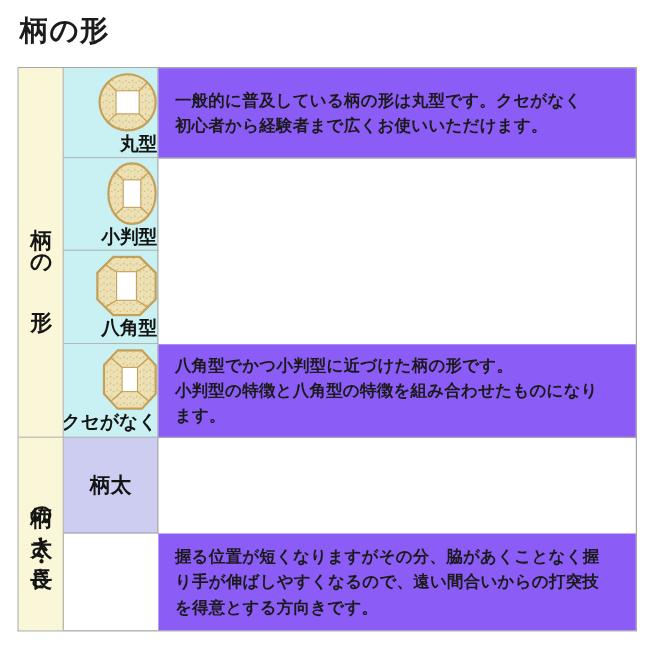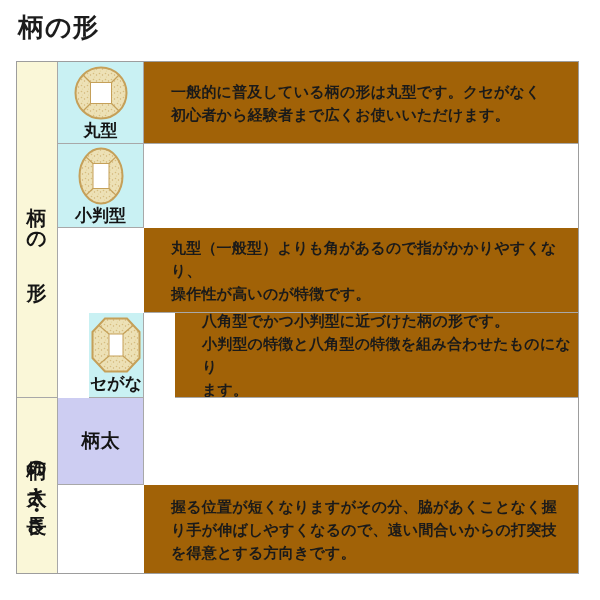--- a/index.html
+++ b/index.html
@@ -35,42 +35,42 @@
   .vtext{
     writing-mode:vertical-rl;text-orientation:upright;
     font-weight:800;font-size:20px;color:#151515;line-height:1;
   }
   .vtext.shape{letter-spacing:26px;padding-top:26px;}
   .vtext.size{letter-spacing:2px;padding-top:2px;}
   .g1{grid-column:1;grid-row:1/5;}
   .g2{grid-column:1;grid-row:5/7;}
   .icon-cell{
     grid-column:2;background:#c9f1f3;
-    display:flex;flex-direction:column;align-items:center;justify-content:center;
+    display:flex;flex-direction:column;align-items:flex-end;justify-content:center;
   }
   .icon-label{
     font-weight:800;font-size:17px;white-space:nowrap;
     color:#141414;margin-top:1px;line-height:19px;
   }
   .size-cell{
     grid-column:2;background:#cdcdf2;
     display:flex;align-items:center;justify-content:center;
   }
   .size-label{font-weight:800;font-size:19px;color:#141414;}
   .desc{
-    grid-column:3;background:#a16207;
-    display:flex;align-items:center;padding-left:12px;
+    grid-column:3;background:#8b5cf6;
+    display:flex;align-items:center;
   }
   .desc p{
     margin:0;padding:0 6px 0 15px;
     font-size:15px;font-weight:700;line-height:23px;color:#1a1a1a;
     white-space:pre-line;letter-spacing:0.2px;
   }
   .r1{grid-row:1;} .r2{grid-row:2;} .r3{grid-row:3;}
-  .r4{grid-row:4;margin-left:31px;} .r5{grid-row:5;} .r6{grid-row:6;}
+  .r4{grid-row:4;} .r5{grid-row:5;} .r6{grid-row:6;}
   svg{display:block;}
 </style>
 </head>
 <body>
 
 <h1 class="title">柄の形</h1>
 
 <div class="table">
 
   <div class="cell group g1">
@@ -117,23 +117,38 @@
       <ellipse cx="23" cy="29" rx="21.5" ry="27.5" fill="url(#spk2)" stroke="#c5a059" stroke-width="2"></ellipse>
       <line x1="15" y1="16.5" x2="7.8" y2="9.6" stroke="#c5a059" stroke-width="1.2"></line>
       <line x1="31" y1="16.5" x2="38.2" y2="9.6" stroke="#c5a059" stroke-width="1.2"></line>
       <line x1="15" y1="41.5" x2="7.8" y2="48.4" stroke="#c5a059" stroke-width="1.2"></line>
       <line x1="31" y1="41.5" x2="38.2" y2="48.4" stroke="#c5a059" stroke-width="1.2"></line>
       <rect x="15" y="16.5" width="16" height="25" fill="#ffffff" stroke="#c5a059" stroke-width="1"></rect>
     </svg>
     <span class="icon-label">小判型</span>
   </div>
 
-  <div class="cell desc no-r r3">
-    <p>丸型（一般型）よりも角があるので指がかかりやすくなり、
-操作性が高いのが特徴です。</p>
+  <div class="cell icon-cell r3">
+    <svg width="56" height="56" viewBox="0 0 56 56">
+      <defs>
+        <pattern id="spk3" width="6" height="6" patternUnits="userSpaceOnUse">
+          <rect width="6" height="6" fill="#ede1b6"></rect>
+          <circle cx="1.5" cy="1.5" r="0.8" fill="#d6bd7e"></circle>
+          <circle cx="4.5" cy="3" r="0.7" fill="#cfb273"></circle>
+          <circle cx="2.5" cy="5" r="0.6" fill="#e2d194"></circle>
+        </pattern>
+      </defs>
+      <polygon points="16,1.5 40,1.5 54.5,16 54.5,40 40,54.5 16,54.5 1.5,40 1.5,16" fill="url(#spk3)" stroke="#c5a059" stroke-width="2"></polygon>
+      <line x1="19" y1="15" x2="8.75" y2="8.75" stroke="#c5a059" stroke-width="1.2"></line>
+      <line x1="37" y1="15" x2="47.25" y2="8.75" stroke="#c5a059" stroke-width="1.2"></line>
+      <line x1="19" y1="41" x2="8.75" y2="47.25" stroke="#c5a059" stroke-width="1.2"></line>
+      <line x1="37" y1="41" x2="47.25" y2="47.25" stroke="#c5a059" stroke-width="1.2"></line>
+      <rect x="19" y="15" width="18" height="26" fill="#ffffff" stroke="#c5a059" stroke-width="1"></rect>
+    </svg>
+    <span class="icon-label">八角型</span>
   </div>
 
   <div class="cell icon-cell r4">
     <svg width="50" height="56" viewBox="0 0 50 56">
       <defs>
         <pattern id="spk4" width="6" height="6" patternUnits="userSpaceOnUse">
           <rect width="6" height="6" fill="#ede1b6"></rect>
           <circle cx="1.5" cy="1.5" r="0.8" fill="#d6bd7e"></circle>
           <circle cx="4.5" cy="3" r="0.7" fill="#cfb273"></circle>
           <circle cx="2.5" cy="5" r="0.6" fill="#e2d194"></circle>

